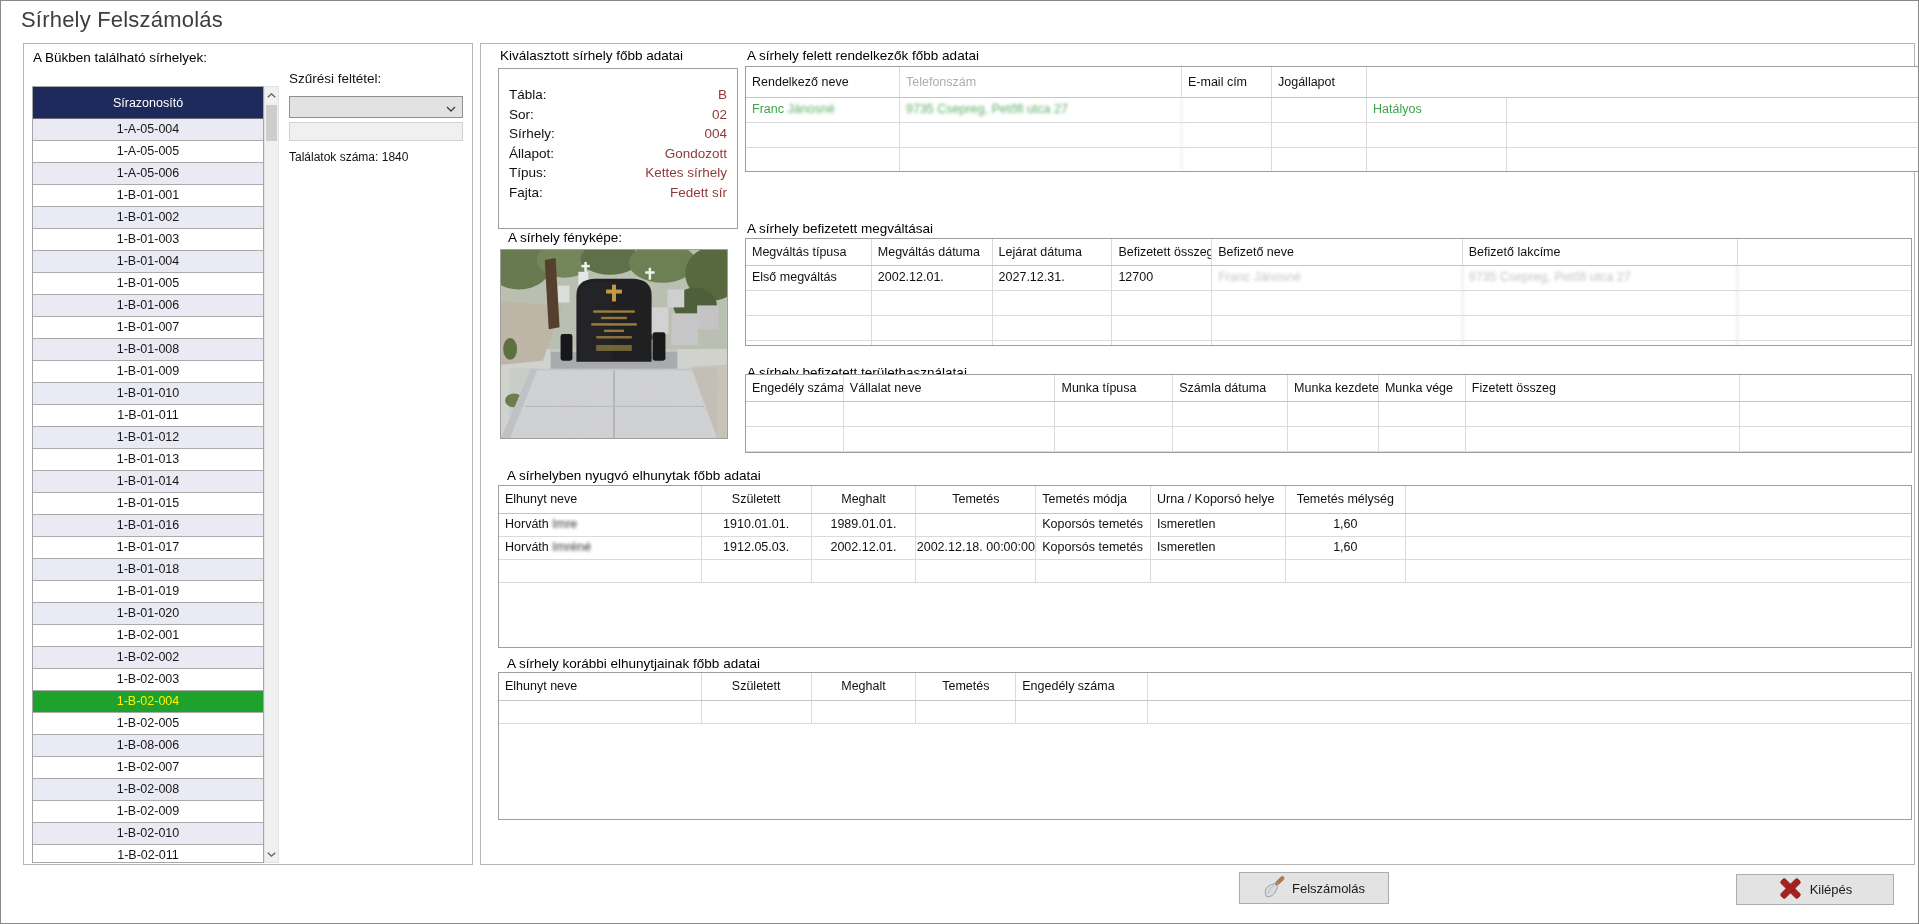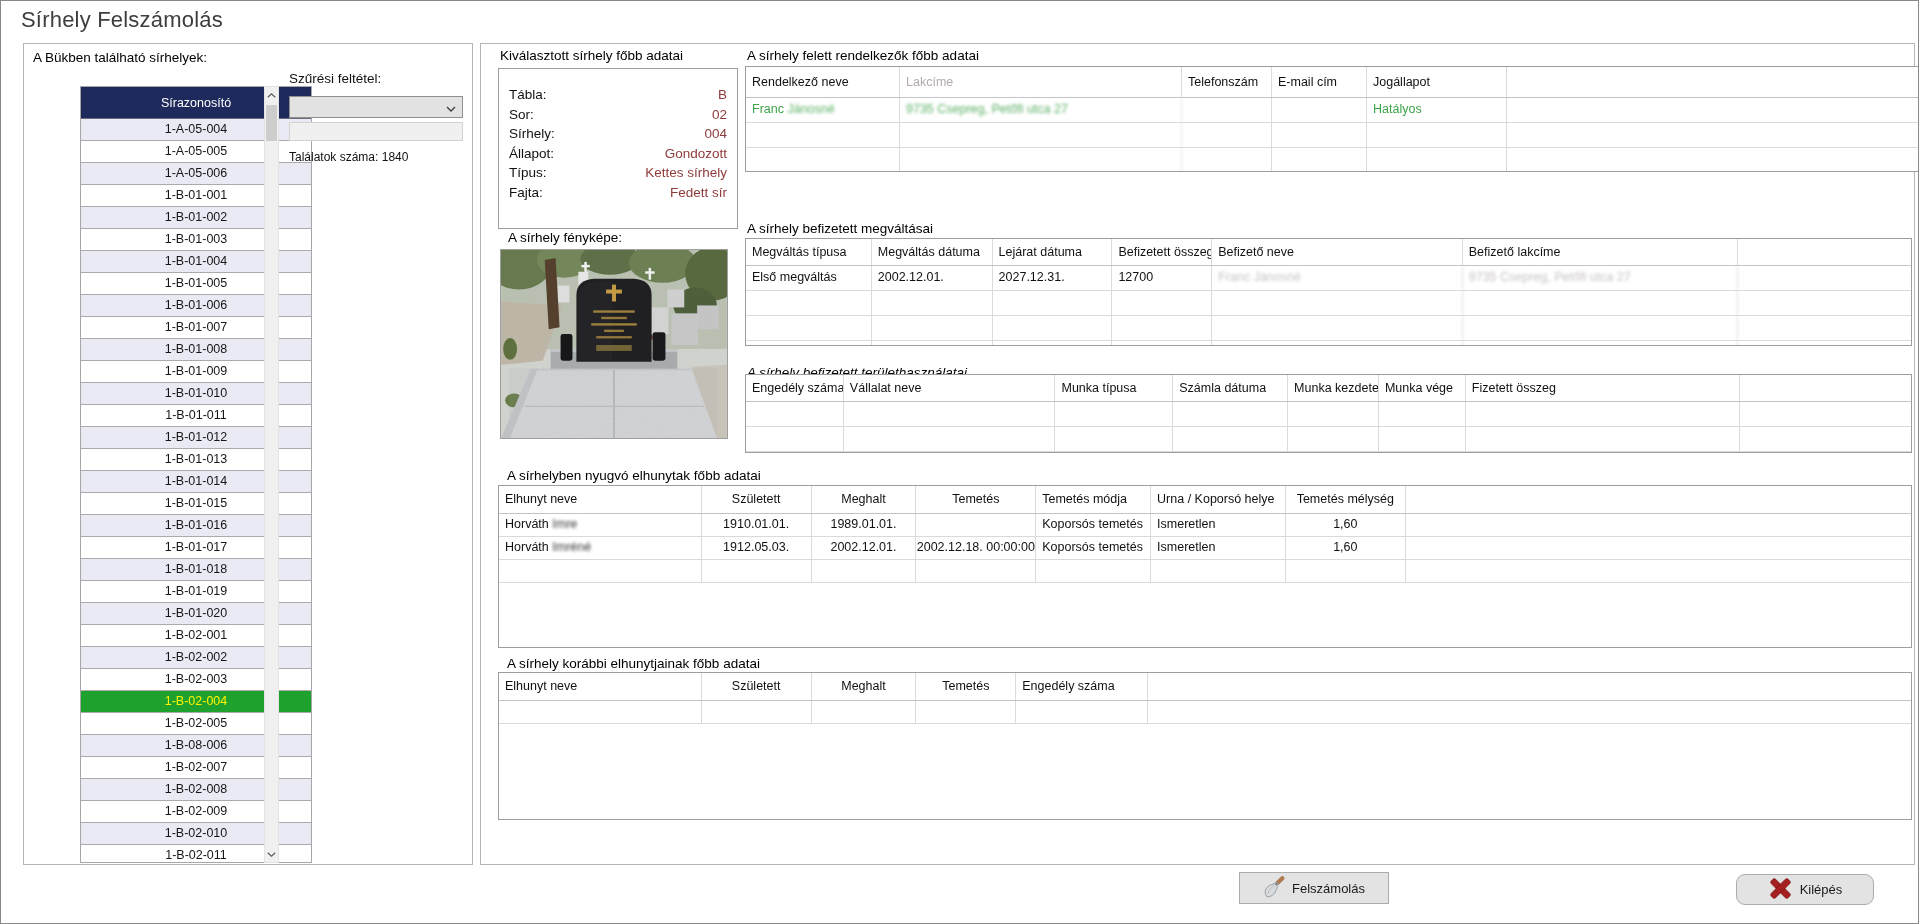--- a/index.html
+++ b/index.html
@@ -6,21 +6,21 @@
   .window{position:relative;width:1919px;height:924px;background:#fff;border:1px solid #888;
           box-sizing:border-box;font-family:"Liberation Sans",sans-serif;overflow:hidden;color:#111;}
   .page-title{position:absolute;left:20px;top:6px;font-size:22px;color:#3d3d3d;letter-spacing:.2px;}
   .groupbox{position:absolute;border:1px solid #b5b5b5;background:#fff;}
   #left-group{left:22px;top:42px;width:448px;height:820px;}
   #right-group{left:479px;top:42px;width:1433px;height:820px;}
   .group-label{position:absolute;font-size:13.5px;color:#000;white-space:nowrap;background:#fff;padding:0 2px;}
 
   
   .grid{position:absolute;left:31px;top:85px;width:232px;height:777px;border:1px solid #a6a6a6;
-        box-sizing:border-box;overflow:hidden;background:#4d7c0f;margin-left:48px;}
+        box-sizing:border-box;overflow:hidden;background:#4d7c0f;}
   .grid-header{height:32px;background:var(--header-navy,#1F2A5C);color:#fff;display:flex;align-items:center;
         justify-content:center;font-size:12.5px;border-bottom:1px solid #6a6a7a;box-sizing:border-box;}
   .grid-body .grid-row{height:22px;line-height:21px;text-align:center;font-size:12.5px;color:#161616;
         border-bottom:1px solid #ababab;box-sizing:border-box;background:#fff;cursor:default;}
   .grid-body .grid-row:nth-of-type(odd){background:var(--row-alt,#EAEAF5);}
   .grid-body .grid-row.selected{background:var(--selected-green,#1FA12D);color:var(--selected-yellow,#FFF200);}
 
   .vscroll{position:absolute;left:263px;top:85px;width:15px;height:777px;background:#f0f0f0;
         border:1px solid #e3e3e3;box-sizing:border-box;}
   .scroll-btn{position:absolute;left:0;width:13px;height:16px;display:flex;align-items:center;justify-content:center;}
@@ -102,21 +102,21 @@
   #t5 .th:nth-of-type(2),#t5 .td:nth-of-type(2){width:110px;text-align:center;padding-left:0}
   #t5 .th:nth-of-type(3),#t5 .td:nth-of-type(3){width:105px;text-align:center;padding-left:0}
   #t5 .th:nth-of-type(4),#t5 .td:nth-of-type(4){width:100px;text-align:center;padding-left:0}
   #t5 .th:nth-of-type(5),#t5 .td:nth-of-type(5){width:132px}
   #t5 .th:nth-of-type(6),#t5 .td:nth-of-type(6){width:764px}
 
   
   .btn{position:absolute;display:flex;align-items:center;justify-content:center;gap:7px;background:#e3e3e3;
        border:1px solid #acacac;font-family:"Liberation Sans",sans-serif;font-size:13px;color:#1a1a1a;cursor:pointer;box-sizing:border-box;}
   #btn-liquidate{left:1238px;top:871px;width:150px;height:32px;}
-  #btn-exit{left:1735px;top:873px;width:138px;height:31px;border-radius:9px;}
+  #btn-exit{left:1735px;top:873px;width:158px;height:31px;}
 </style>
 </head>
 <body>
 
 <div class="window">
 
   <div class="page-title">Sírhely Felszámolás</div>
 
   <div class="groupbox" id="left-group"></div>
   <div class="group-label" style="left:30px;top:49px;">A Bükben található sírhelyek:</div>
@@ -312,21 +312,20 @@
       <line x1="24" y1="158" x2="205" y2="158" stroke="#b9bbbf" stroke-width="1.2"></line>
       <line x1="36" y1="121" x2="192" y2="121" stroke="#c3c5c9" stroke-width="1.5"></line>
     </svg>
   </div>
 
   <div class="group-label" style="left:744px;top:47px;">A sírhely felett rendelkezők főbb adatai</div>
   <div class="tbl" id="t1">
     <div class="thead">
 
     <div class="th">Rendelkező neve</div>
-        <div class="th">Lakcíme</div>
         <div class="th">Telefonszám</div>
         <div class="th">E-mail cím</div>
         <div class="th">Jogállapot</div>
         <div class="th"></div>
       </div>
     <div class="tbody">
 
         <div class="tr">
           <div class="td green"><span>Franc</span><span class="blurred"> Jánosné</span></div>
           <div class="td green blurred">9735 Csepreg, Petőfi utca 27</div>
@@ -406,21 +405,21 @@
           <div class="td"></div>
           <div class="td"></div>
           <div class="td"></div>
           <div class="td blur-gray"></div>
           <div class="td blur-gray"></div>
           <div class="td"></div>
         </div>
       </div>
   </div>
 
-  <div class="group-label" style="left:744px;top:364px;font-style:italic;">A sírhely befizetett területhasználatai</div>
+  <div class="group-label" style="left:744px;top:364px;">A sírhely befizetett területhasználatai</div>
   <div class="tbl" id="t3">
     <div class="thead">
 
     <div class="th">Engedély száma</div>
         <div class="th">Vállalat neve</div>
         <div class="th">Munka típusa</div>
         <div class="th">Számla dátuma</div>
         <div class="th">Munka kezdete</div>
         <div class="th">Munka vége</div>
         <div class="th">Fizetett összeg</div>

